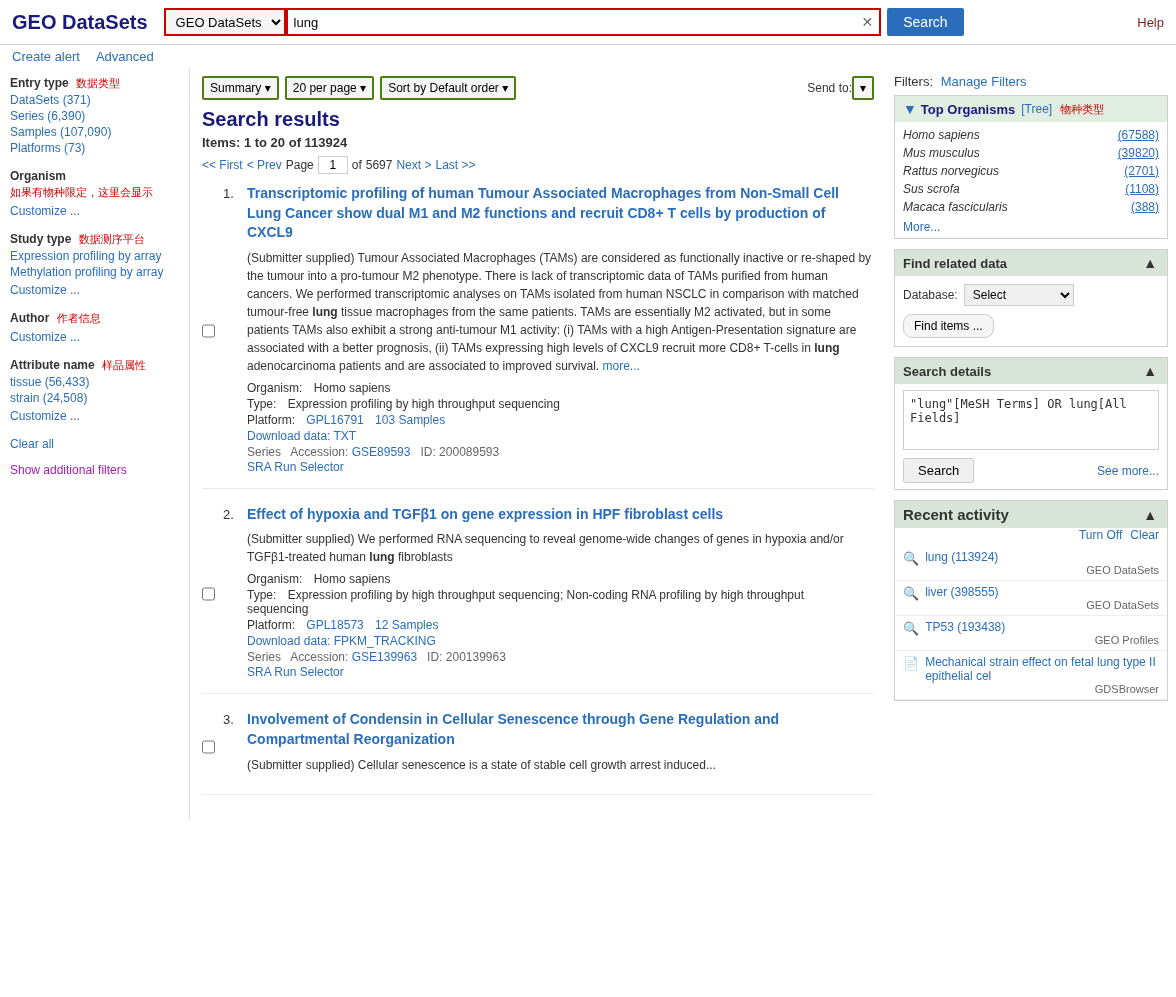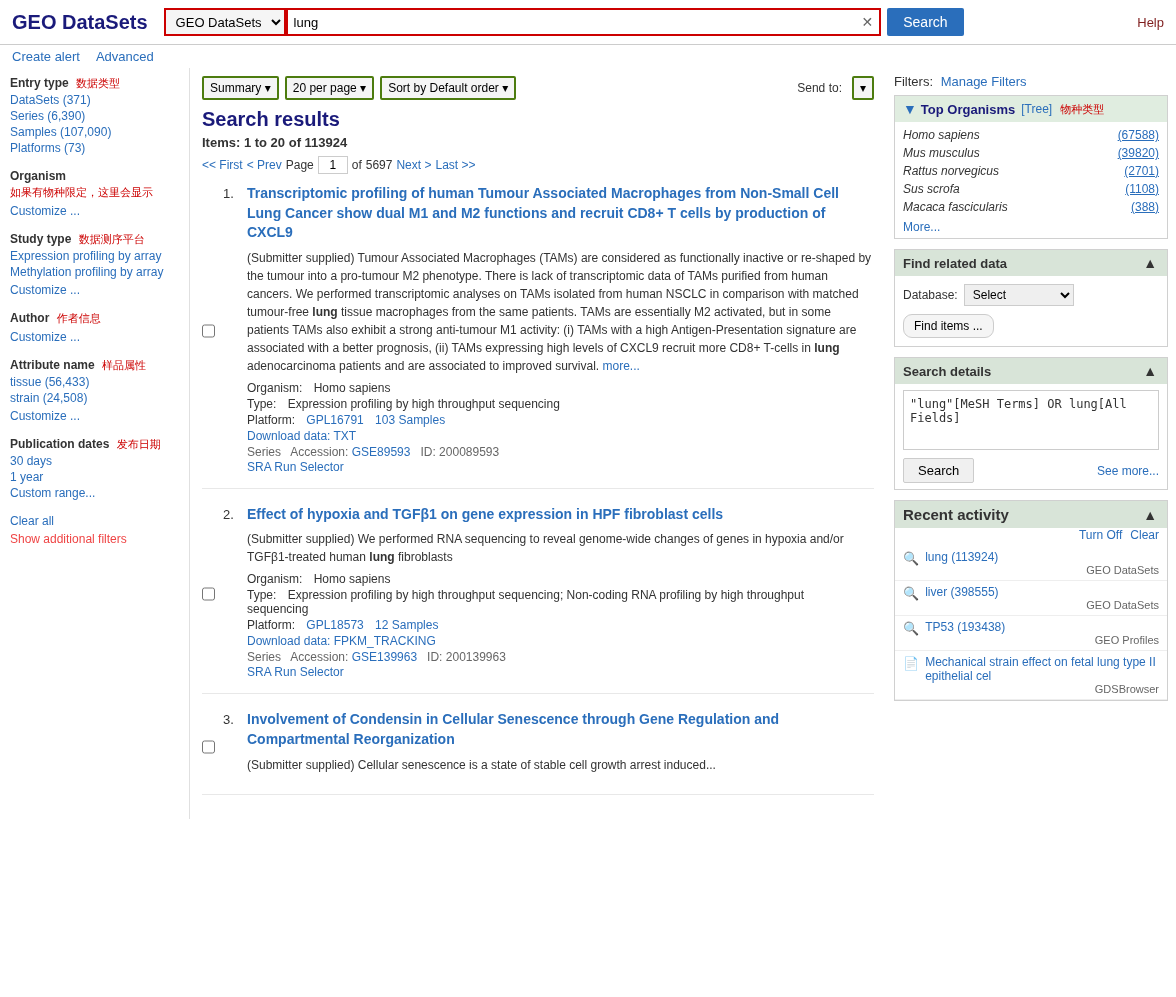--- a/index.html
+++ b/index.html
@@ -25,30 +25,30 @@
     
     
     #left-sidebar { width: 190px; min-width: 190px; padding: 8px 10px; border-right: 1px solid #e0e0e0; font-size: 12px; }
     .filter-section { margin-bottom: 14px; }
     .filter-title { font-weight: bold; color: #333; display: inline; }
     .filter-title-cn { color: #cc0000; font-size: 11px; margin-left: 4px; }
     .filter-item { color: #2a6ebb; text-decoration: none; display: block; margin-top: 2px; cursor: pointer; }
     .filter-customize { color: #2a6ebb; text-decoration: none; display: block; margin-top: 4px; font-size: 12px; cursor: pointer; }
     .organism-note { color: #cc0000; font-size: 11px; margin-top: 2px; }
     .clear-all-link { color: #2a6ebb; text-decoration: none; display: block; margin-top: 8px; cursor: pointer; }
-    .show-filters-link { color: #ef4444; text-decoration: none; display: block; margin-top: 4px; cursor: pointer; }
+    .show-filters-link { color: #a21caf; text-decoration: none; display: block; margin-top: 12px; cursor: pointer; }
     .pub-date-item { color: #333; margin-top: 2px; cursor: pointer; }
     
     
     #center-content { flex: 1; padding: 8px 12px; min-width: 0; }
     
     
     #toolbar { display: flex; align-items: center; margin-bottom: 8px; flex-wrap: wrap; gap: 6px; }
     .toolbar-dropdown { background: #f5f5f5; border: 2px solid #4d7c0f; padding: 3px 6px; font-size: 12px; cursor: pointer; border-radius: 2px; }
-    .toolbar-send { margin-left: auto; display: flex; align-items: center; gap: 10px; font-size: 12px; }
+    .toolbar-send { margin-left: auto; display: flex; align-items: center; gap: 0; font-size: 12px; }
     
     
     #results-header { margin-bottom: 6px; }
     #results-title { font-size: 20px; color: #1a1a7a; font-weight: bold; margin-bottom: 4px; }
     #results-count { font-size: 13px; color: #333; margin-bottom: 4px; }
     
     
     #pagination { display: flex; align-items: center; gap: 4px; font-size: 12px; margin-bottom: 10px; }
     .page-link { color: #2a6ebb; text-decoration: none; cursor: pointer; }
     .page-input { width: 30px; border: 1px solid #ccc; padding: 1px 3px; text-align: center; font-size: 12px; }
@@ -160,27 +160,20 @@
     </div>
 
     <div class="filter-section">
       <span class="filter-title">Attribute name</span>
       <span class="filter-title-cn">样品属性</span>
       <a href="#" class="filter-item">tissue (56,433)</a>
       <a href="#" class="filter-item">strain (24,508)</a>
       <a href="#" class="filter-customize">Customize ...</a>
     </div>
 
-    <div class="filter-section">
-      <span class="filter-title">Publication dates</span>
-      <span class="filter-title-cn">发布日期</span>
-      <div class="pub-date-item" style="cursor:pointer;color:#2a6ebb;">30 days</div>
-      <div class="pub-date-item" style="cursor:pointer;color:#2a6ebb;">1 year</div>
-      <div class="pub-date-item" style="cursor:pointer;color:#2a6ebb;">Custom range...</div>
-    </div>
 
     <a href="#" class="clear-all-link">Clear all</a>
     <a href="#" class="show-filters-link">Show additional filters</a>
   </div>
 
   <div id="center-content">
 
     <div id="toolbar">
       <button class="toolbar-dropdown">
         <span>Summary</span> ▾

